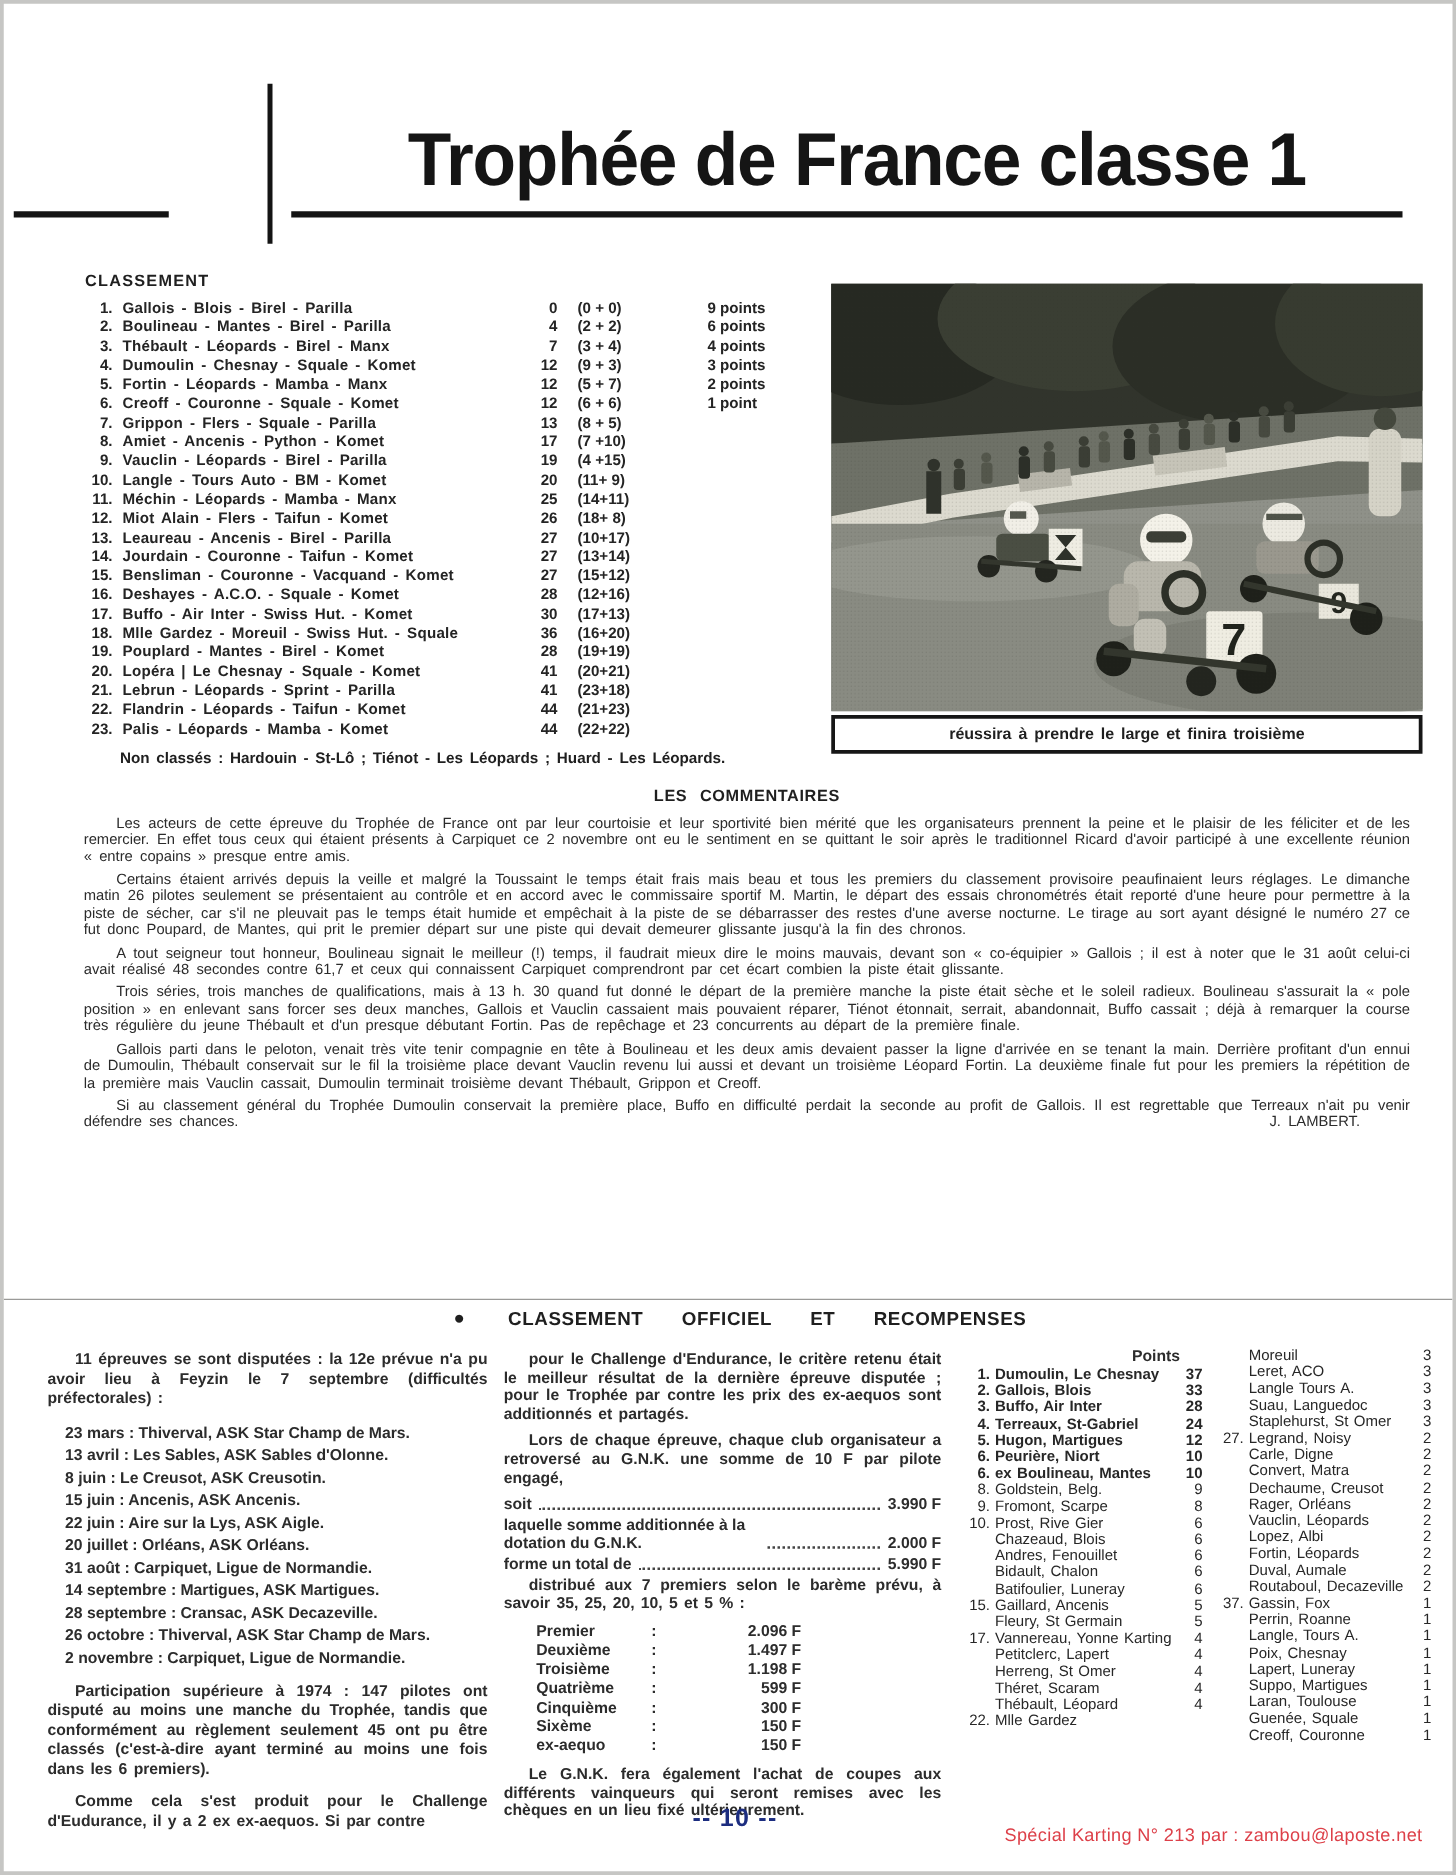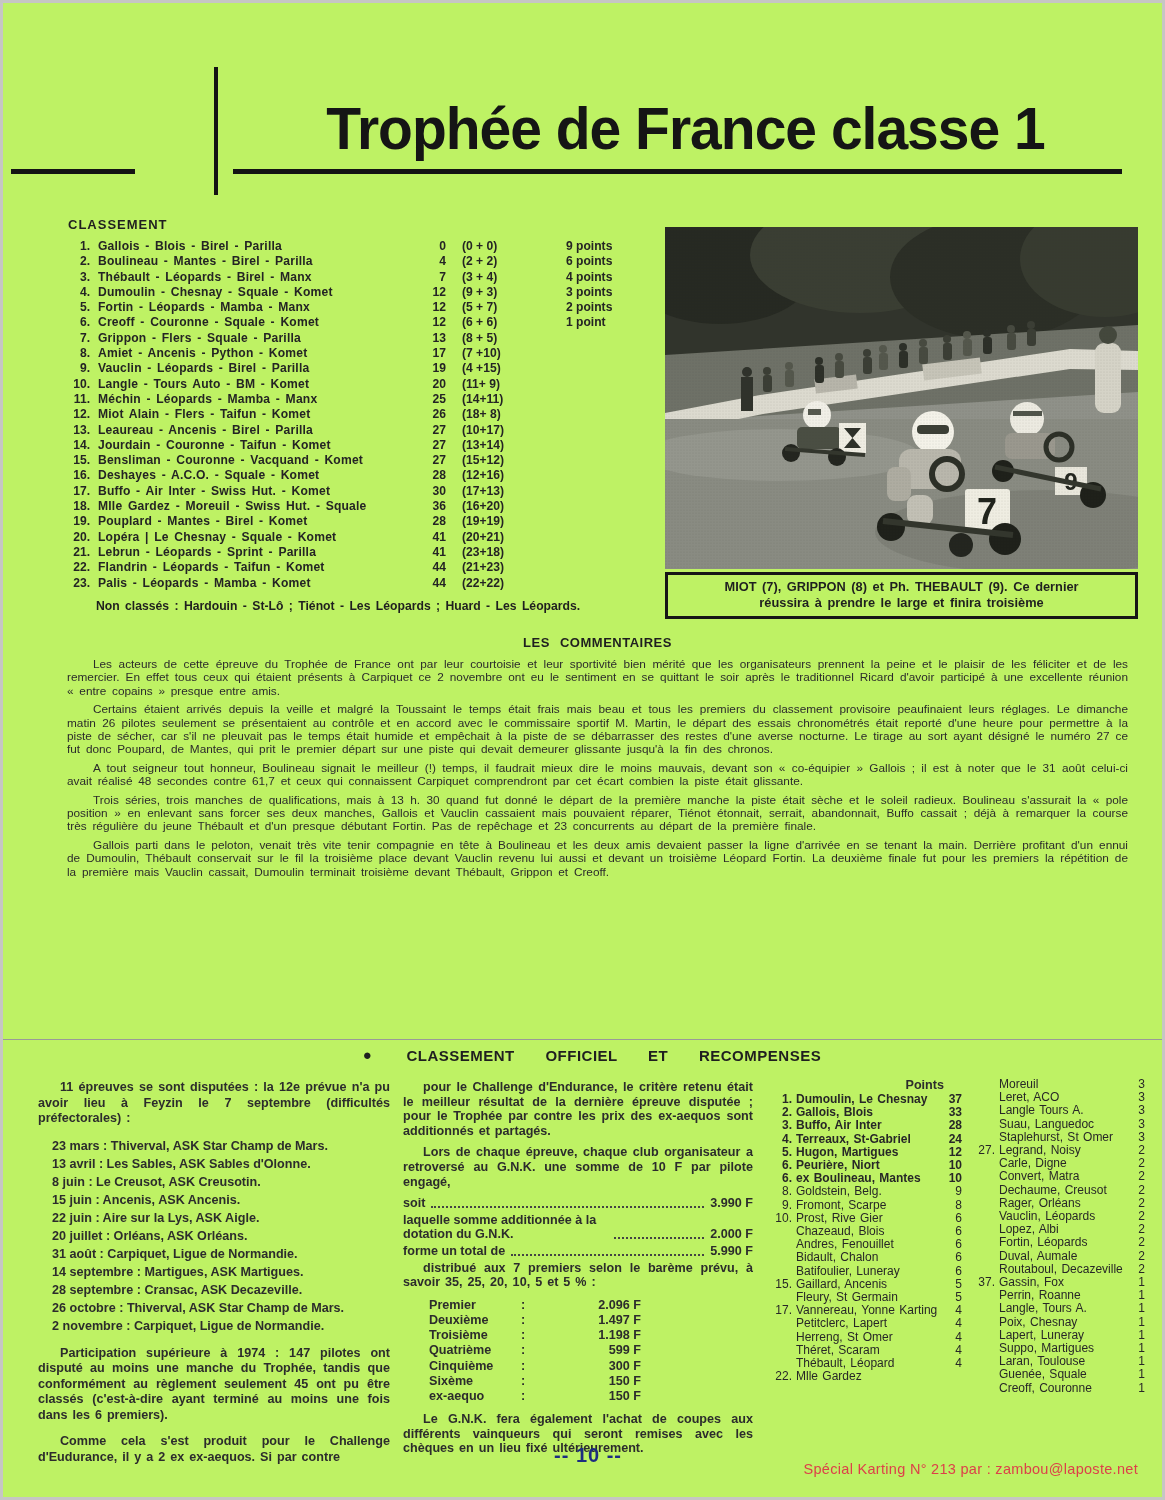--- a/index.html
+++ b/index.html
@@ -1,18 +1,18 @@
 <!DOCTYPE html>
 <html><head>
 <meta charset="utf-8">
 <style>
   html,body{margin:0;padding:0;background:#e9e9e7;}
   .page{
     position:relative; width:1165px; height:1500px; margin:0 auto;
-    background:#bef264; border:3px solid #c6c6c4; box-sizing:border-box;
+    background:#ffffff; border:3px solid #c6c6c4; box-sizing:border-box;
     font-family:"Liberation Sans", sans-serif; color:#1f1f1f; overflow:hidden;
   }
   
   .masthead{position:relative; height:198px;}
   .vline{position:absolute; left:211px; top:64px; width:4px; height:128px; background:#141414;}
   .page-title{
     position:absolute; left:235px; width:895px; top:92px; margin:0;
     font-size:57px; font-weight:bold; letter-spacing:-1px; text-align:center;
     color:#151515; white-space:nowrap; transform:scaleY(1.05);
   }
@@ -390,33 +390,33 @@
           <text x="322" y="297" font-family="Liberation Sans, sans-serif" font-size="36" font-weight="bold" fill="#20231c" text-anchor="middle">7</text>
           <rect x="242" y="268" width="26" height="30" rx="9" fill="#c2c0b5"></rect>
           <circle cx="226" cy="300" r="14" fill="#1e201a"></circle>
           <circle cx="340" cy="312" r="16" fill="#1e201a"></circle>
           <circle cx="296" cy="318" r="12" fill="#23251f"></circle>
           <path d="M218 294 L348 308" stroke="#33362d" stroke-width="6" fill="none"></path>
         </g>
         <rect width="473" height="342" fill="url(#halftone)"></rect>
       </svg>
       <div class="caption-box">
-        <div>MIOT (7), GRIPPON (8) et Ph. THEBAULT (9). Ce dernier</div>
         <div>réussira à prendre le large et finira troisième</div>
       </div>
     </div>
   </div>
 
   <div class="commentaires">
     <div class="comm-head">LES COMMENTAIRES</div>
     <p class="comm-p">Les acteurs de cette épreuve du Trophée de France ont par leur courtoisie et leur sportivité bien mérité que les organisateurs prennent la peine et le plaisir de les féliciter et de les remercier. En effet tous ceux qui étaient présents à Carpiquet ce 2 novembre ont eu le sentiment en se quittant le soir après le traditionnel Ricard d'avoir participé à une excellente réunion « entre copains » presque entre amis.</p>
     <p class="comm-p">Certains étaient arrivés depuis la veille et malgré la Toussaint le temps était frais mais beau et tous les premiers du classement provisoire peaufinaient leurs réglages. Le dimanche matin 26 pilotes seulement se présentaient au contrôle et en accord avec le commissaire sportif M. Martin, le départ des essais chronométrés était reporté d'une heure pour permettre à la piste de sécher, car s'il ne pleuvait pas le temps était humide et empêchait à la piste de se débarrasser des restes d'une averse nocturne. Le tirage au sort ayant désigné le numéro 27 ce fut donc Poupard, de Mantes, qui prit le premier départ sur une piste qui devait demeurer glissante jusqu'à la fin des chronos.</p>
     <p class="comm-p">A tout seigneur tout honneur, Boulineau signait le meilleur (!) temps, il faudrait mieux dire le moins mauvais, devant son « co-équipier » Gallois ; il est à noter que le 31 août celui-ci avait réalisé 48 secondes contre 61,7 et ceux qui connaissent Carpiquet comprendront par cet écart combien la piste était glissante.</p>
     <p class="comm-p">Trois séries, trois manches de qualifications, mais à 13 h. 30 quand fut donné le départ de la première manche la piste était sèche et le soleil radieux. Boulineau s'assurait la « pole position » en enlevant sans forcer ses deux manches, Gallois et Vauclin cassaient mais pouvaient réparer, Tiénot étonnait, serrait, abandonnait, Buffo cassait ; déjà à remarquer la course très régulière du jeune Thébault et d'un presque débutant Fortin. Pas de repêchage et 23 concurrents au départ de la première finale.</p>
     <p class="comm-p">Gallois parti dans le peloton, venait très vite tenir compagnie en tête à Boulineau et les deux amis devaient passer la ligne d'arrivée en se tenant la main. Derrière profitant d'un ennui de Dumoulin, Thébault conservait sur le fil la troisième place devant Vauclin revenu lui aussi et devant un troisième Léopard Fortin. La deuxième finale fut pour les premiers la répétition de la première mais Vauclin cassait, Dumoulin terminait troisième devant Thébault, Grippon et Creoff.</p>
+    <p class="comm-p"><span>Si au classement général du Trophée Dumoulin conservait la première place, Buffo en difficulté perdait la seconde au profit de Gallois. Il est regrettable que Terreaux n'ait pu venir défendre ses chances.</span><span class="sig">J. LAMBERT.</span></p>
   </div>
 
   <div class="divider"></div>
 
   <div class="officiel">
     <div class="off-head"><span class="bullet">●</span><span>CLASSEMENT OFFICIEL ET RECOMPENSES</span></div>
 
     <div class="bottom-grid">
 
       <div class="col1">

